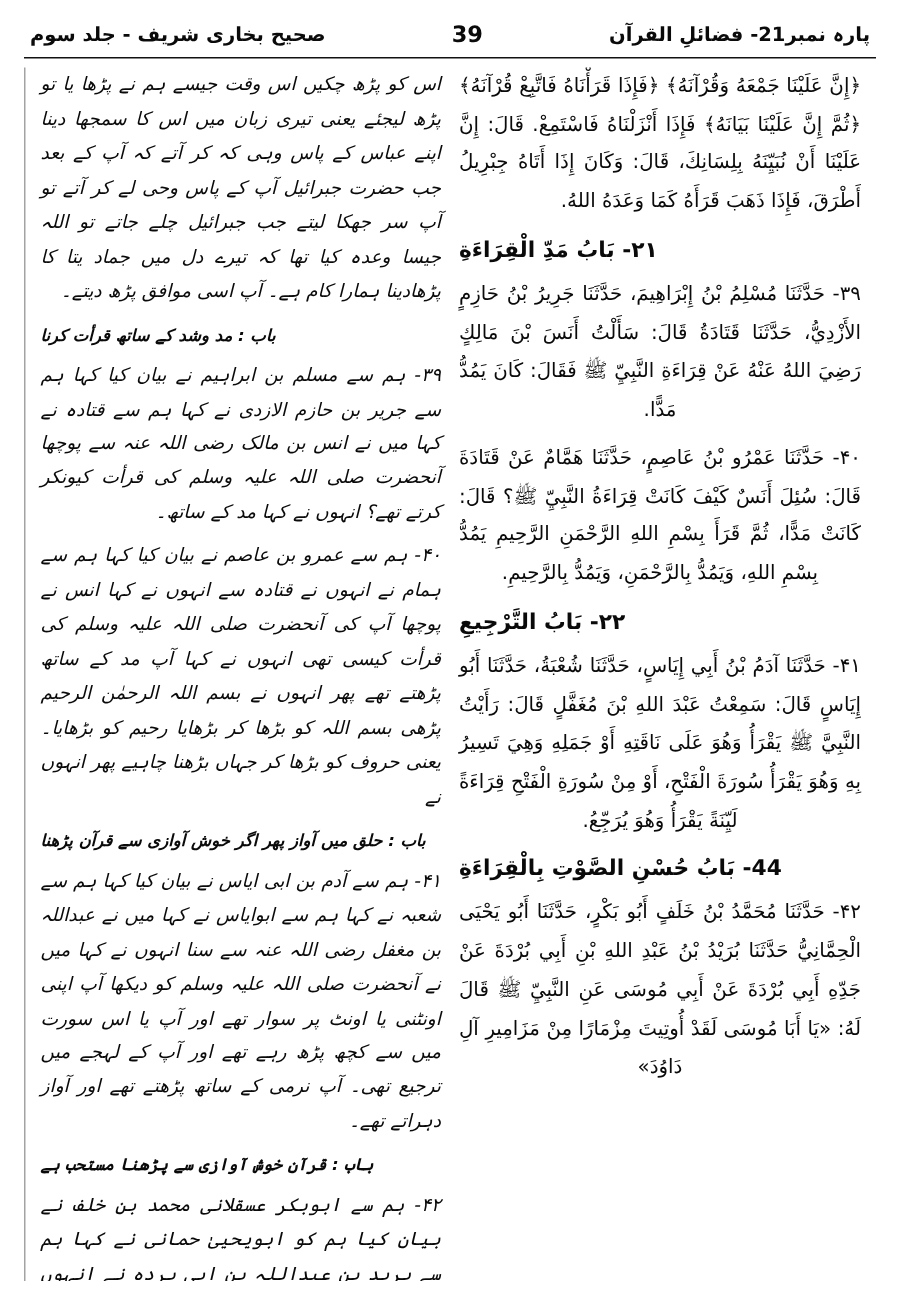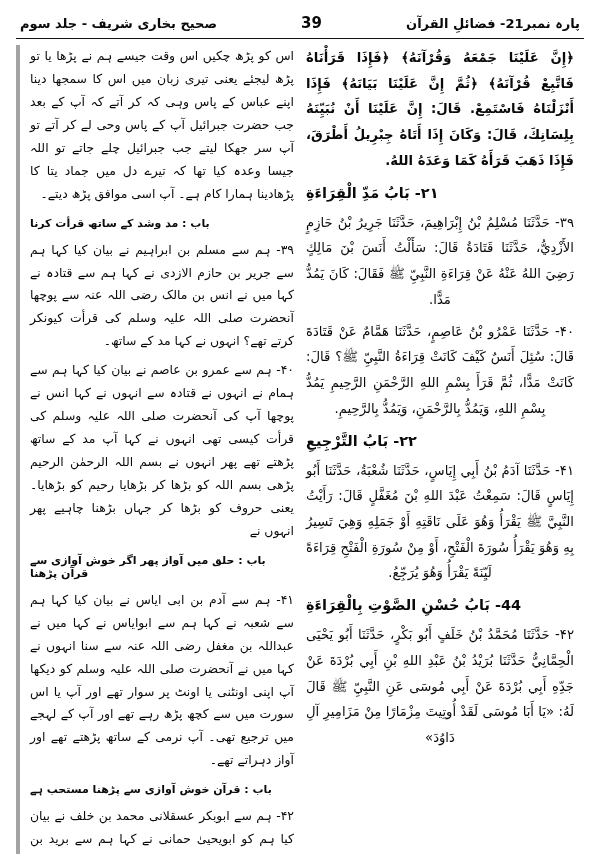--- a/index.html
+++ b/index.html
@@ -37,21 +37,21 @@
     gap:0;
     direction:rtl;
     min-height:0;
   }
   .col{
     width:50%;
     box-sizing:border-box;
     padding:0 6px;
     overflow:hidden;
   }
-  .col.urdu{border-left:4px solid #a3a3a3;padding-left:10px;}
+  .col.urdu{border-left:1px solid #a3a3a3;padding-left:10px;font-style:italic;}
   .col.arabic{padding-right:10px;}
 
   
   .para{
     direction:rtl;
     text-align:justify;
     text-align-last:right;
     margin:0 0 6px 0;
   }
   .urdu .para{
@@ -61,21 +61,20 @@
   }
   .arabic .para{
     font-size:13.2px;
     line-height:1.95;
     text-align:justify;
     text-align-last:center;
     font-family:"DejaVu Sans","Liberation Sans",sans-serif;
   }
   .arabic .para.first{
     text-align-last:right;
-    font-weight:bold;
   }
   
   .chapter{
     direction:rtl;
     text-align:left;
     font-size:14.5px;
     font-weight:bold;
     margin:9px 0 7px 0;
     padding:2px 0;
   }

